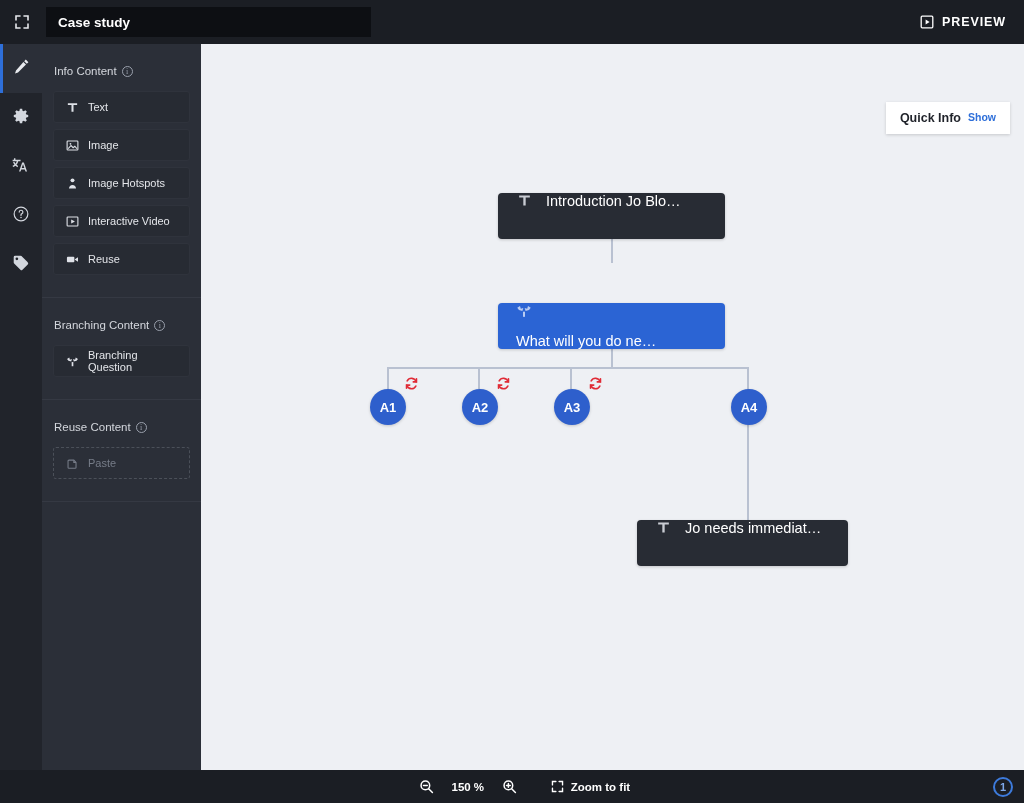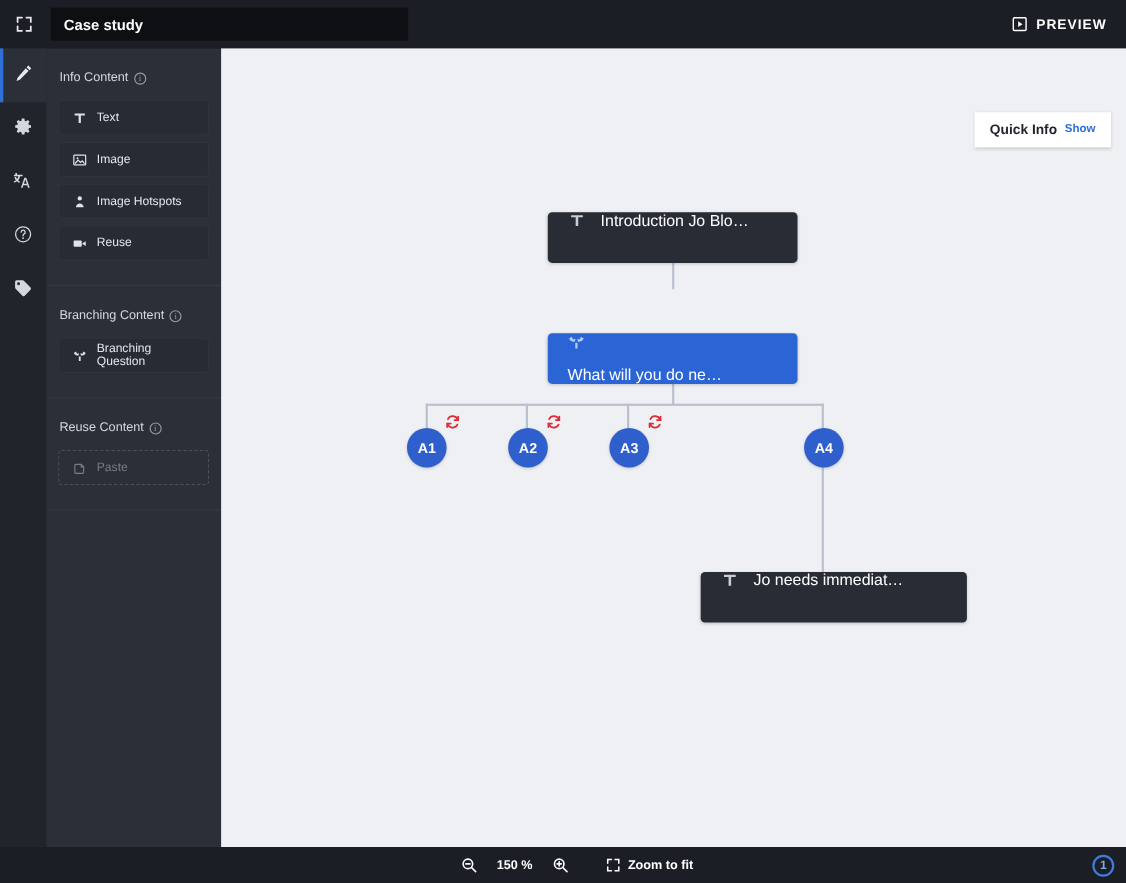--- a/index.html
+++ b/index.html
@@ -298,20 +298,29 @@
         <div class="item">
           <span class="ico">
             <svg width="13" height="13" viewBox="0 0 14 14" fill="#dfe2e8">
               <circle cx="7" cy="3.6" r="2.1"></circle>
               <path d="M3.2 12.4c0-2.1 1.7-3.8 3.8-3.8s3.8 1.7 3.8 3.8z"></path>
             </svg>
           </span>
           <span>Image Hotspots</span>
         </div>
 
+        <div class="item">
+          <span class="ico">
+            <svg width="13" height="13" viewBox="0 0 14 14" fill="none" stroke="#dfe2e8" stroke-width="1.2">
+              <rect x="1.2" y="2.2" width="11.6" height="9.6" rx="0.8"></rect>
+              <path d="M5.6 4.8l4 2.2-4 2.2z" fill="#dfe2e8" stroke="none"></path>
+            </svg>
+          </span>
+          <span>Interactive Video</span>
+        </div>
 
         <div class="item">
           <span class="ico">
             <svg width="13" height="13" viewBox="0 0 14 14" fill="#dfe2e8">
               <rect x="1" y="4" width="8" height="6" rx="1"></rect>
               <path d="M9.6 6.6l3.3-1.9v4.6L9.6 7.4z"></path>
             </svg>
           </span>
           <span>Reuse</span>
         </div>
@@ -428,21 +437,21 @@
             <path d="M3 9.8A5.2 5.2 0 0 0 12.6 10.7"></path>
             <path d="M13.3 2.9v3.4h-3.4"></path>
             <path d="M2.7 13.1V9.7h3.4"></path>
           </svg>
         </div>
 
         <div class="circle-node" style="left:530px; top:345px;">
           <span>A4</span>
         </div>
 
-        <div class="node dark" style="left:436px; top:476px; width:242px;">
+        <div class="node dark" style="left:436px; top:476px; width:211px;">
           <span class="nico">
             <svg width="15" height="15" viewBox="0 0 14 14" fill="#c9ccd3">
               <path d="M2 2.4h10v1.9H8.1v7.3H5.9V4.3H2z"></path>
             </svg>
           </span>
           <span>Jo needs immediat…</span>
         </div>
 
       </div>
     </div>

